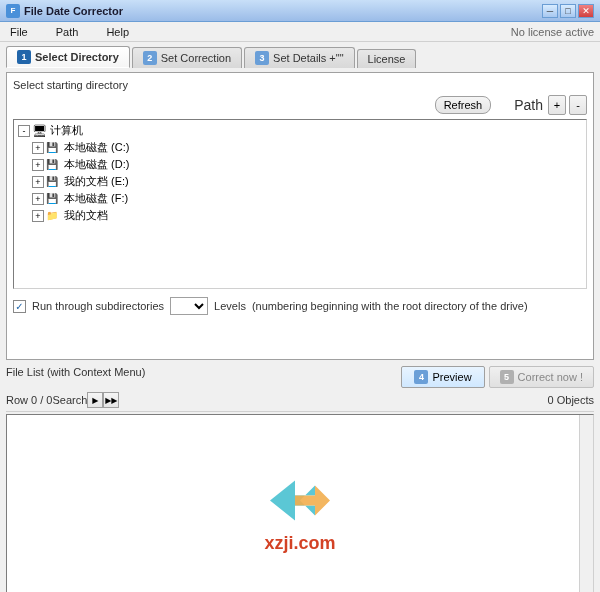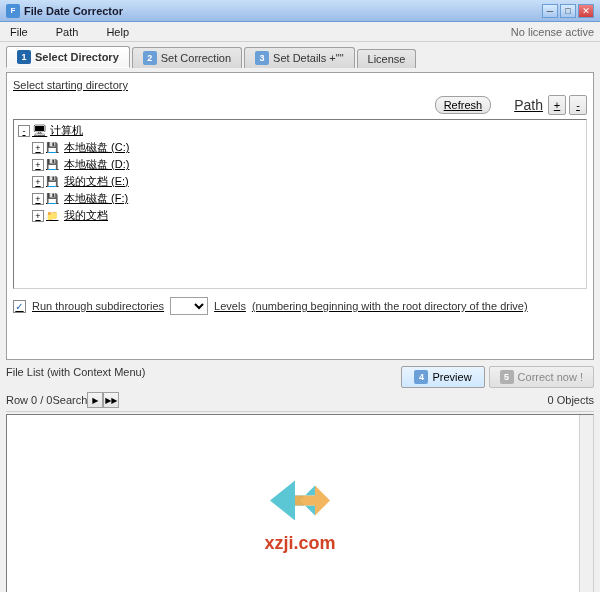--- a/index.html
+++ b/index.html
@@ -118,21 +118,20 @@
     .tab.active .tab-num { background: #2266aa; }
 
     .panel {
       border: 1px solid #a0a0a0;
       background: white;
       padding: 6px;
     }
 
     .directory-section {
       height: 288px;
-      text-decoration: underline;
     }
     .section-header {
       font-size: 11px;
       color: #333;
       margin-bottom: 4px;
     }
     .dir-toolbar {
       display: flex;
       align-items: center;
       justify-content: flex-end;

